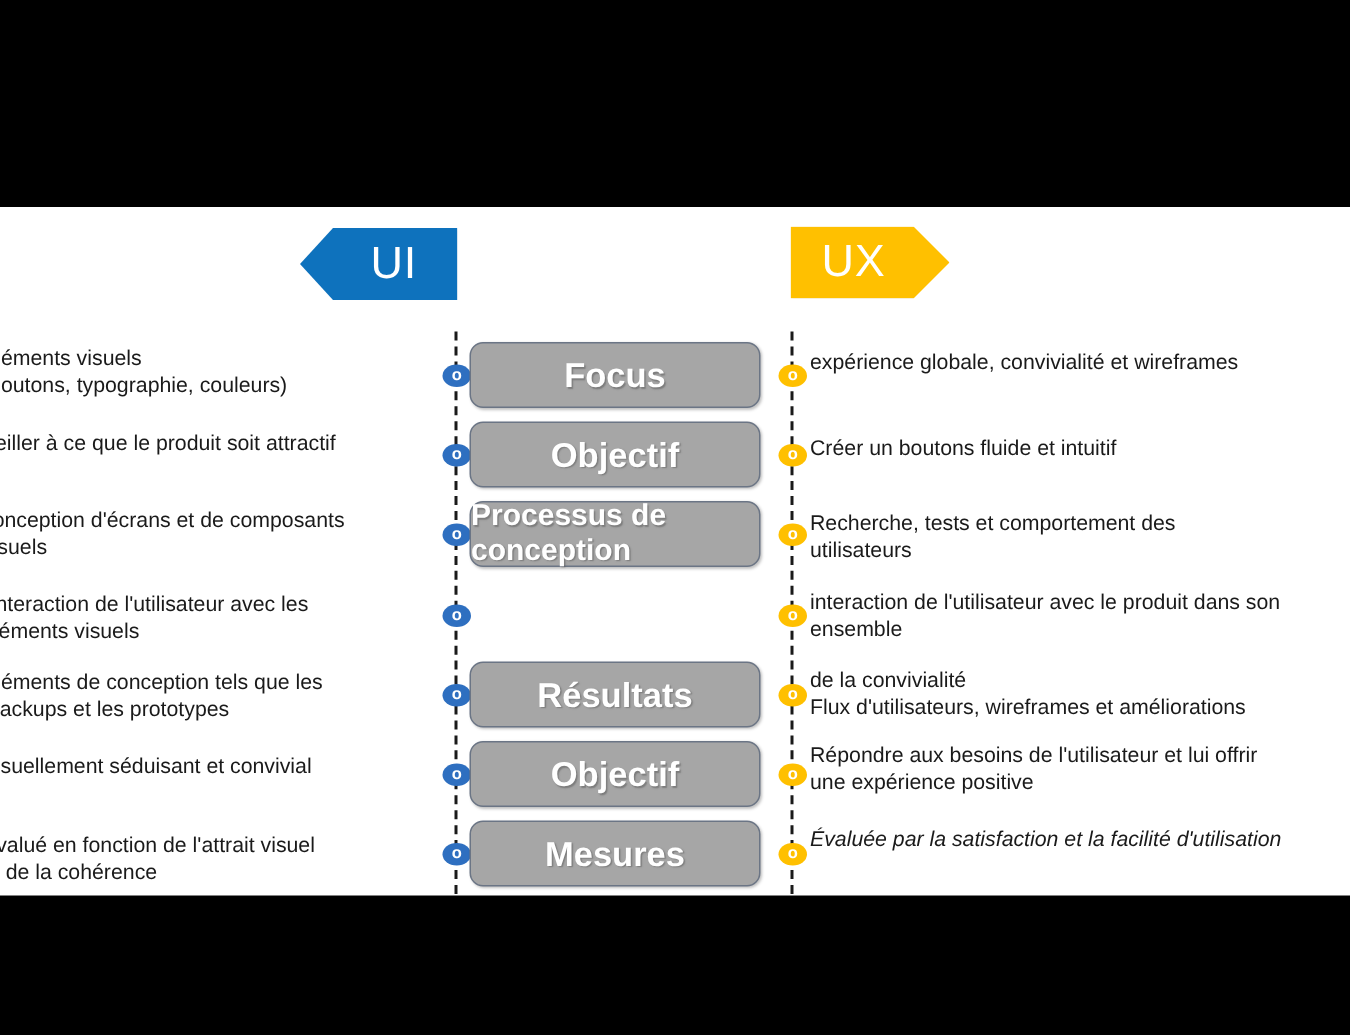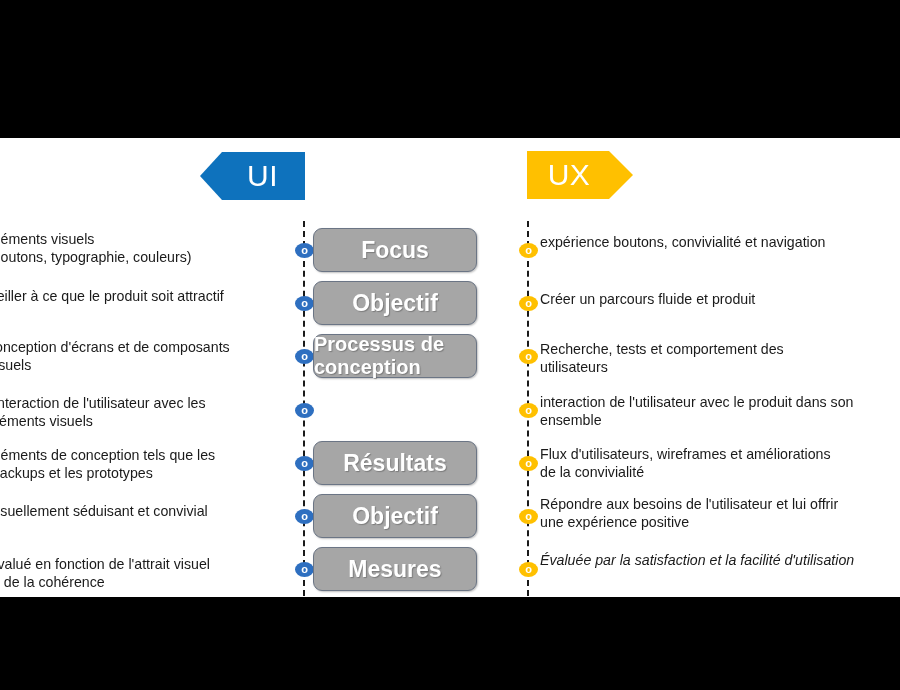--- a/index.html
+++ b/index.html
@@ -83,21 +83,21 @@
   }
   .row {
     position: absolute;
     left: 0;
     width: 900px;
     height: 44px;
   }
   .bar {
     position: absolute;
     left: 313px;
-    width: 164px;
+    width: 194px;
     height: 44px;
     background: #a6a6a6;
     border: 1px solid #6b7585;
     border-radius: 9px;
     box-sizing: border-box;
     display: flex;
     align-items: center;
     justify-content: center;
     color: #ffffff;
     font-weight: bold;
@@ -163,32 +163,32 @@
     <div id="rows">
         <div class="row" style="top: 90px;">
           <div class="side-text left" style="top: 2px;">
             <span class="ln">Éléments visuels</span>
             <span class="ln">(boutons, typographie,  couleurs)</span>
           </div>
           <div class="marker left">o</div>
           <div class="bar">Focus</div>
           <div class="marker right">o</div>
           <div class="side-text right" style="top: 5px;">
-            <span class="ln">expérience boutons, convivialité et navigation</span>
+            <span class="ln">expérience globale, convivialité et wireframes</span>
           </div>
         </div>
         <div class="row" style="top: 143px;">
           <div class="side-text left" style="top: 6px;">
             <span class="ln">Veiller à ce que le produit soit attractif</span>
           </div>
           <div class="marker left">o</div>
           <div class="bar">Objectif</div>
           <div class="marker right">o</div>
           <div class="side-text right" style="top: 9px;">
-            <span class="ln"> Créer un parcours fluide et produit</span>
+            <span class="ln"> Créer un boutons fluide et intuitif</span>
           </div>
         </div>
         <div class="row" style="top: 196px;">
           <div class="side-text left" style="top: 4px;">
             <span class="ln">conception d'écrans et de composants</span>
             <span class="ln">visuels</span>
           </div>
           <div class="marker left">o</div>
           <div class="bar small-text">Processus de conception</div>
           <div class="marker right">o</div>
@@ -211,22 +211,22 @@
         </div>
         <div class="row" style="top: 303px;">
           <div class="side-text left" style="top: 5px;">
             <span class="ln">Éléments de conception tels que les</span>
             <span class="ln">mackups et les prototypes</span>
           </div>
           <div class="marker left">o</div>
           <div class="bar">Résultats</div>
           <div class="marker right">o</div>
           <div class="side-text right" style="top: 4px;">
+            <span class="ln">de la convivialité</span>
             <span class="ln">Flux d'utilisateurs, wireframes et améliorations</span>
-            <span class="ln">de la convivialité</span>
           </div>
         </div>
         <div class="row" style="top: 356px;">
           <div class="side-text left" style="top: 8px;">
             <span class="ln"> Visuellement séduisant et convivial</span>
           </div>
           <div class="marker left">o</div>
           <div class="bar">Objectif</div>
           <div class="marker right">o</div>
           <div class="side-text right" style="top: 1px;">

